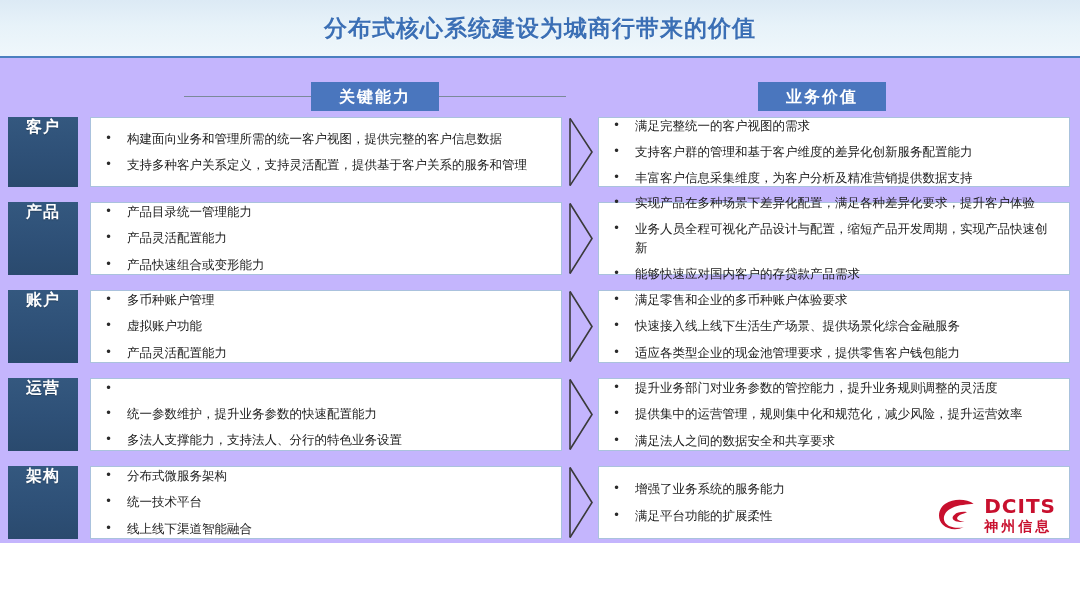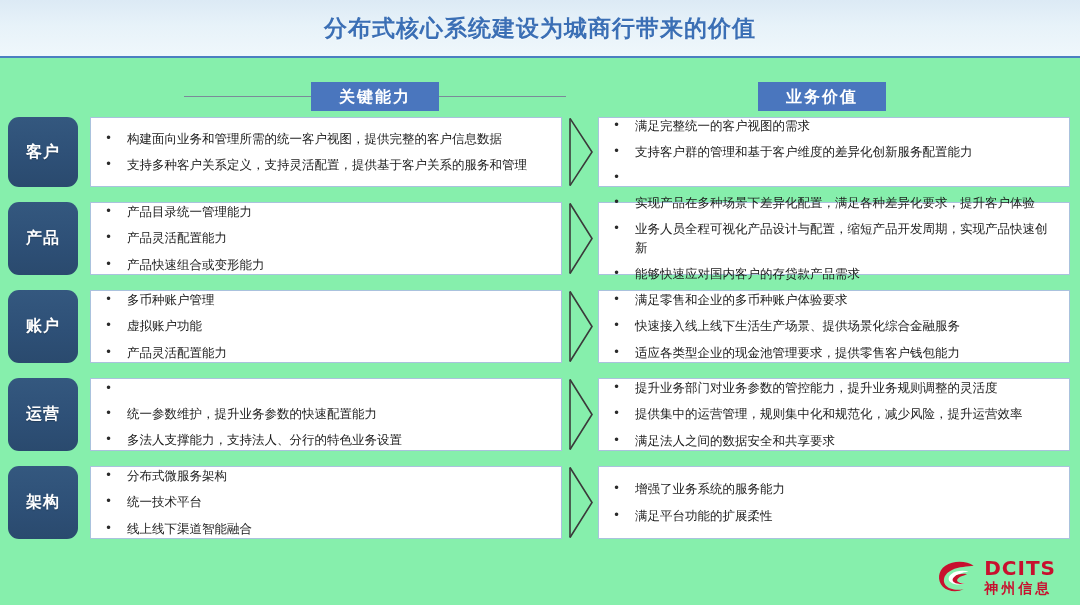--- a/index.html
+++ b/index.html
@@ -7,22 +7,22 @@
   html, body {
     width: 1080px;
     height: 605px;
     overflow: hidden;
     font-family: "DejaVu Sans", "Liberation Sans", sans-serif;
   }
 
   #slide {
     position: relative;
     width: 1080px;
-    height: 605px;
-    background: #86efac;
+    height: 543px;
+    background: #c4b5fd;
   }
 
   
   .title-band {
     position: absolute;
     left: 0; top: 0;
     width: 1080px; height: 58px;
     background: linear-gradient(180deg, #dceaf5 0%, #e7f2f9 45%, #eff7fb 100%);
     border-bottom: 2px solid #4b7fc0;
     display: flex;
@@ -75,23 +75,22 @@
   .row-inner { position: relative; height: 100%; }
 
   .tag {
     position: absolute;
     left: 8px;
     top: 0;
     width: 70px;
     height: 100%;
     background: linear-gradient(180deg, #34587f 0%, #2e5077 55%, #2a4a6e 100%);
     display: flex;
-    align-items: center;
+    align-items: flex-start;
     justify-content: center;
-    border-radius: 11px;
   }
   .tag span {
     color: #ffffff;
     font-size: 16px;
     font-weight: bold;
     letter-spacing: 1px;
     text-shadow: 0 1px 1px rgba(0,0,0,0.25);
   }
 
   .panel {
@@ -209,20 +208,21 @@
             <div class="bullet">
               <span class="dot">•</span>
               <span class="txt">满足完整统一的客户视图的需求</span>
             </div>
             <div class="bullet">
               <span class="dot">•</span>
               <span class="txt">支持客户群的管理和基于客户维度的差异化创新服务配置能力</span>
             </div>
             <div class="bullet">
               <span class="dot">•</span>
+              <span class="txt">丰富客户信息采集维度，为客户分析及精准营销提供数据支持</span>
             </div>
           </div>
         </div>
       </div>
       <div class="row" style="top: 202px; height: 73px;">
         <div class="row-inner">
           <div class="tag">
             <span>产品</span>
           </div>
           <div class="panel left">

